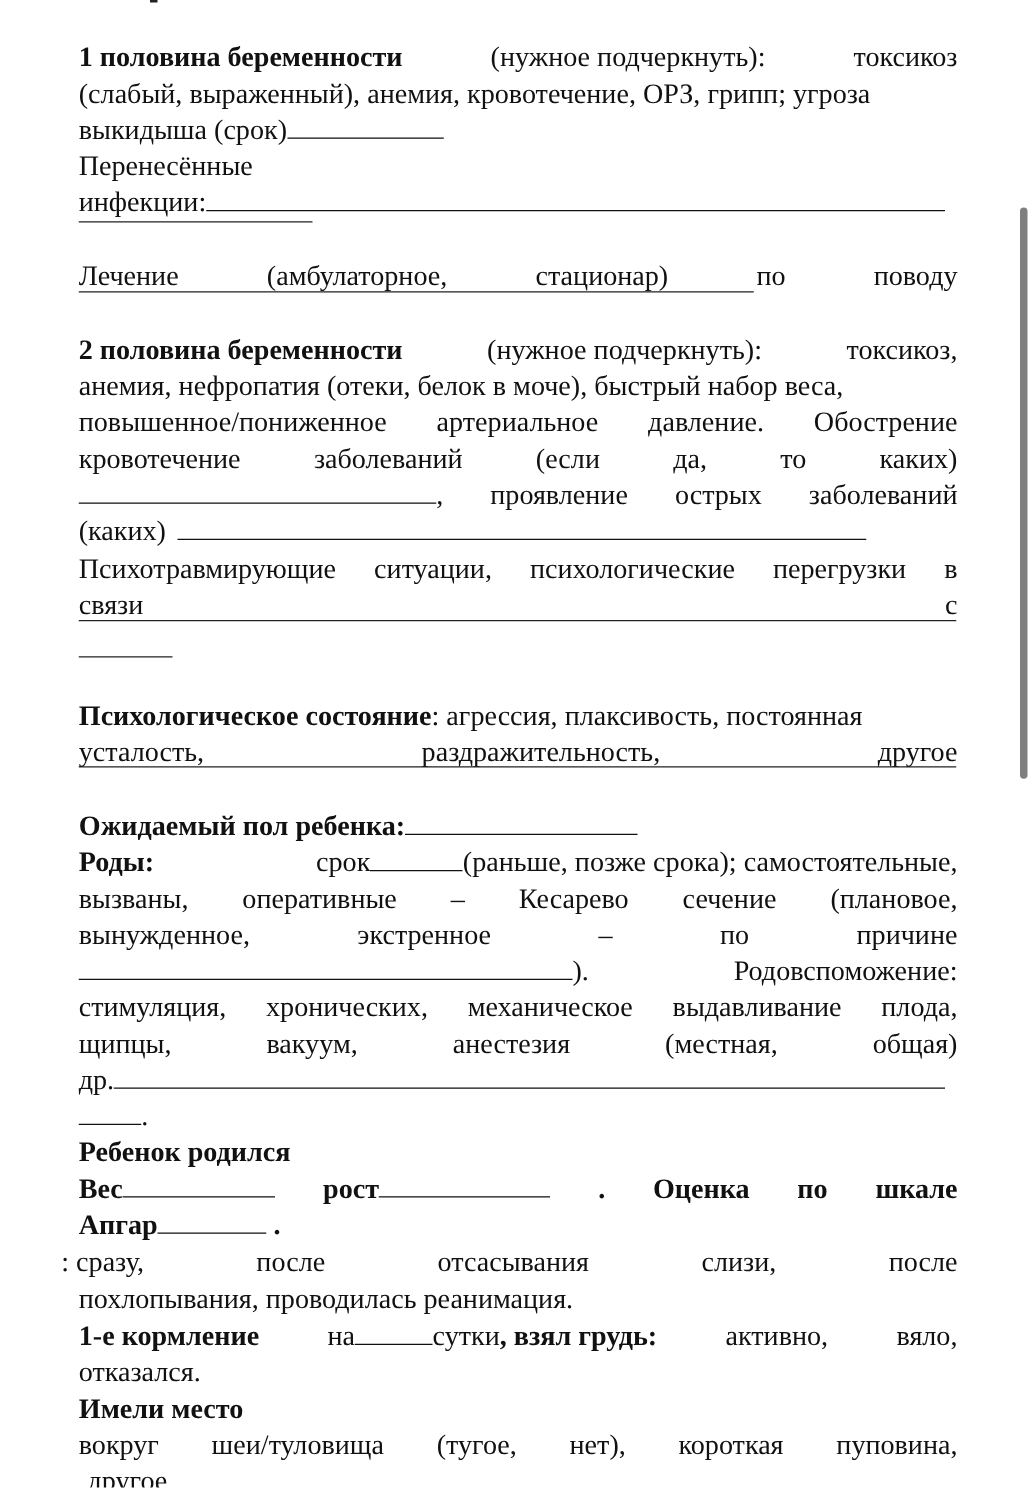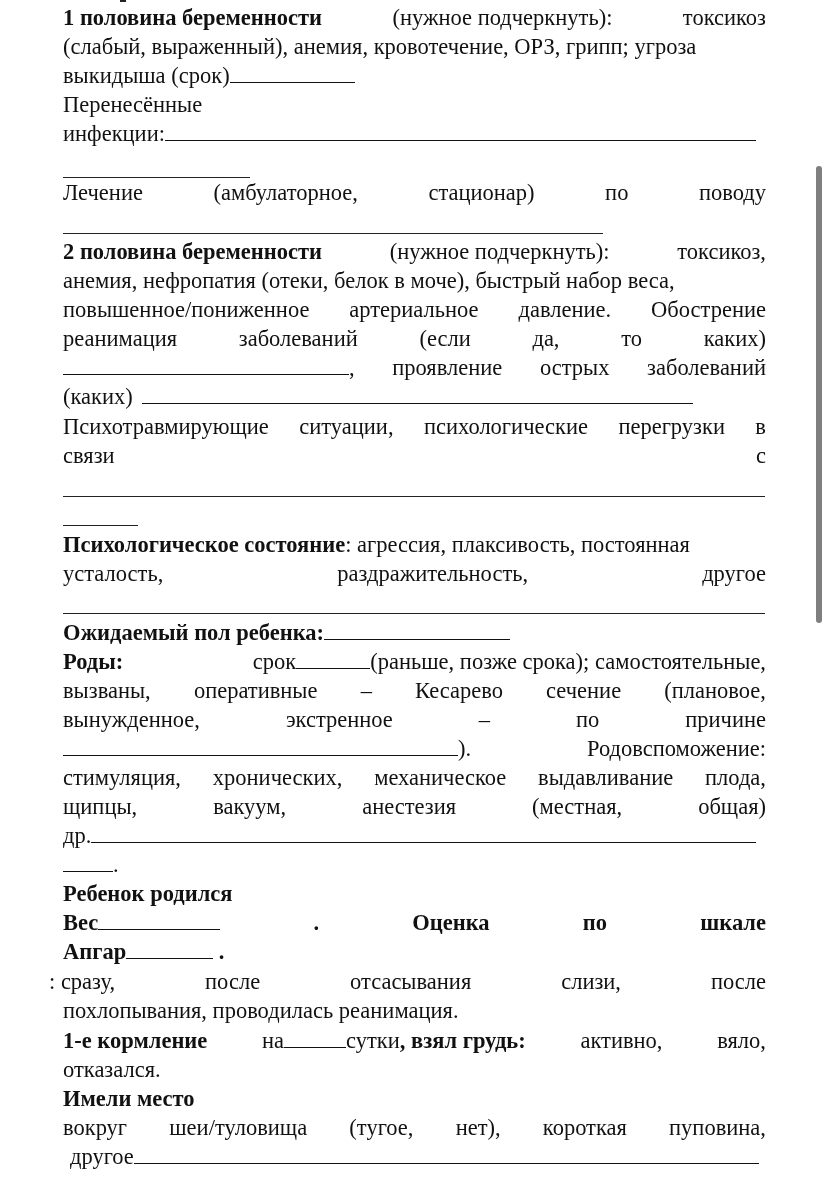--- a/index.html
+++ b/index.html
@@ -1,19 +1,19 @@
 <!DOCTYPE html>
 <html><head>
 <meta charset="utf-8">
 <style>
   html, body { margin:0; padding:0; background:#ffffff; }
   body { width:828px; height:1190px; position:relative; overflow:hidden;
          font-family:"Liberation Serif", "DejaVu Serif", serif; color:#111; }
   .line { position:absolute; left:63px; width:703px; font-size:22.5px; line-height:28px;
-          white-space:nowrap; display:flex; justify-content:space-between; align-items:baseline; }
+          white-space:nowrap; display:flex; justify-content:space-between; align-items:baseline;margin-top:28px; }
   .line.left { justify-content:flex-start; }
   .line span { white-space:pre; }
   .b { font-weight:bold; }
   .ul { display:inline-block; border-bottom:1.6px solid #111; height:20px; vertical-align:baseline; }
   .rule { position:absolute; left:63px; border-bottom:1.6px solid #222; height:0; }
   .scrollbar { position:absolute; left:816px; top:166px; width:6px; height:457px;
                background:#7f7f7f; border-radius:3px; }
   .stub { position:absolute; left:120px; top:-4px; width:6px; height:6px; background:#222; }
 </style>
 </head>
@@ -58,21 +58,21 @@
 <div class="line" style="top:267px">
   <span>анемия, нефропатия (отеки, белок в моче), быстрый набор веса,</span>
 </div>
 <div class="line" style="top:296px">
   <span>повышенное/пониженное</span>
   <span>артериальное</span>
   <span>давление.</span>
   <span>Обострение</span>
 </div>
 <div class="line" style="top:325px">
-  <span>реанимация</span>
+  <span>кровотечение</span>
   <span>заболеваний</span>
   <span>(если</span>
   <span>да,</span>
   <span>то</span>
   <span>каких)</span>
 </div>
 <div class="line" style="top:354px">
   <span><span class="ul" style="width:286px"></span><span>,</span></span>
   <span>проявление</span>
   <span>острых</span>
@@ -158,20 +158,21 @@
   <span class="ul" style="width:50px"></span>
     <span>.</span>
 </div>
 
 <div class="line left" style="top:880px">
   <span class="b">Ребенок родился</span>
 </div>
 
 <div class="line b" style="top:909px">
   <span><span>Вес</span><span class="ul" style="width:122px"></span></span>
+  <span><span>рост</span><span class="ul" style="width:137px"></span></span>
   <span>.</span>
   <span>Оценка</span>
   <span>по</span>
   <span>шкале</span>
 </div>
 <div class="line left b" style="top:938px">
   <span>Апгар</span>
     <span class="ul" style="width:87px"></span>
     <span> </span>
     <span>.</span>

